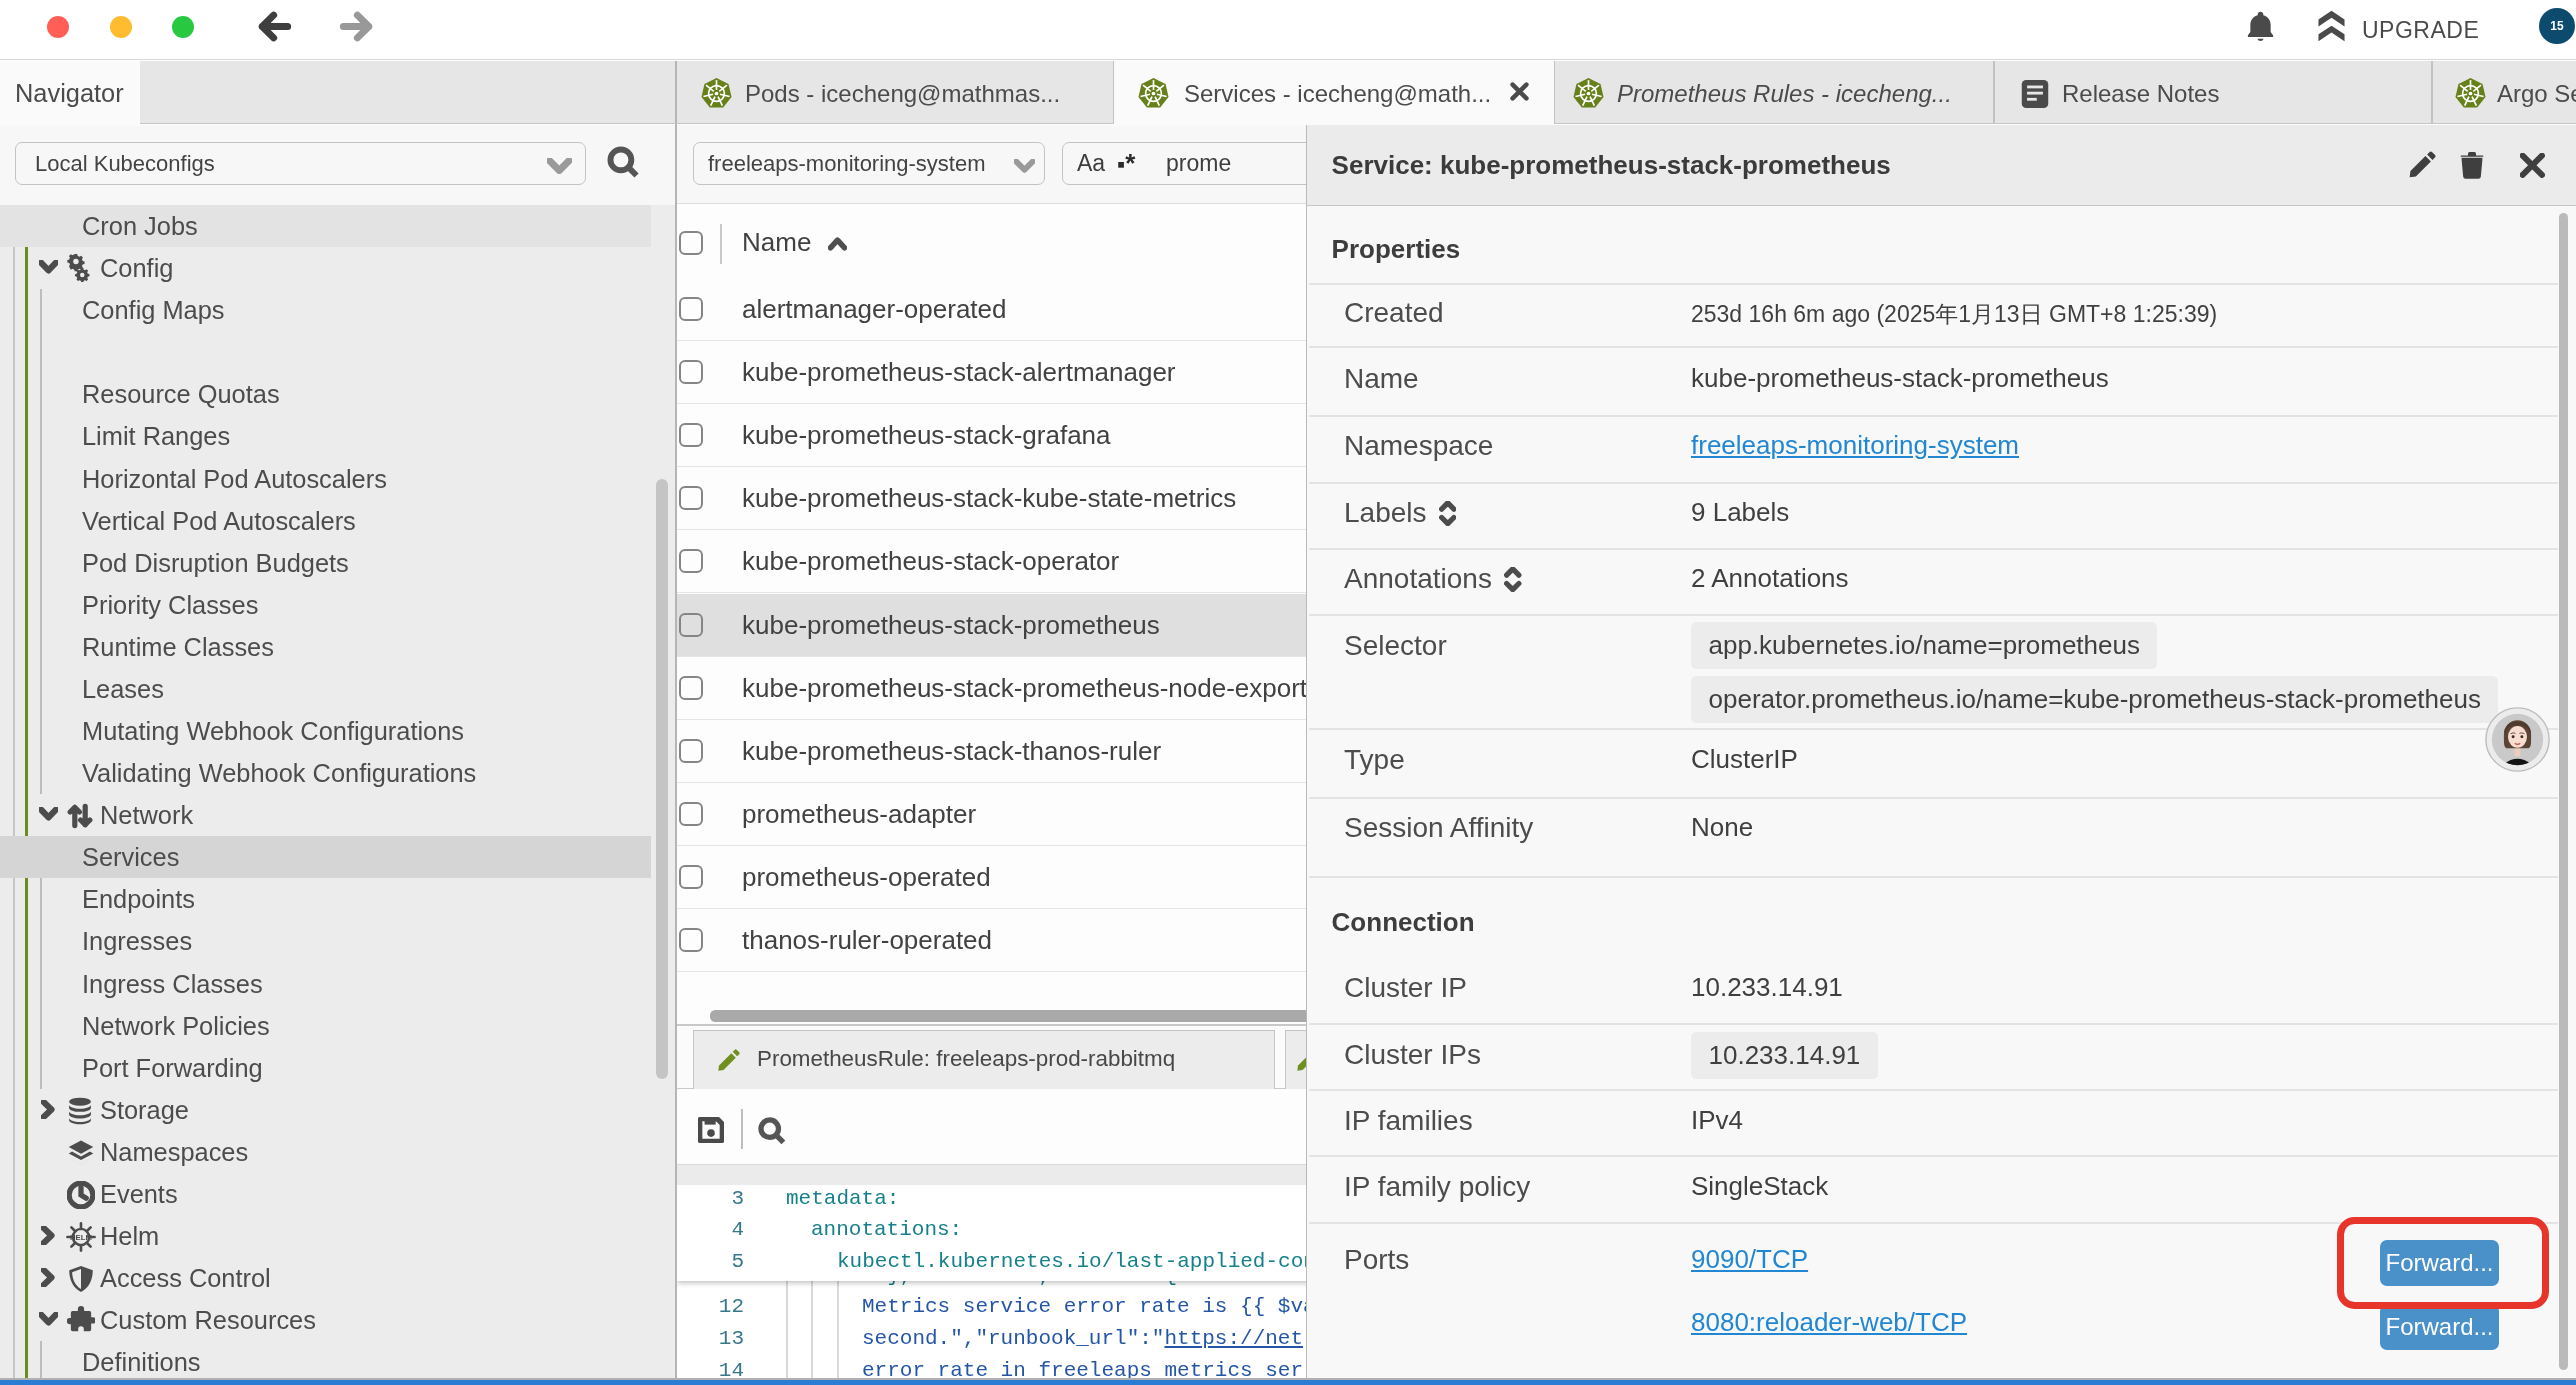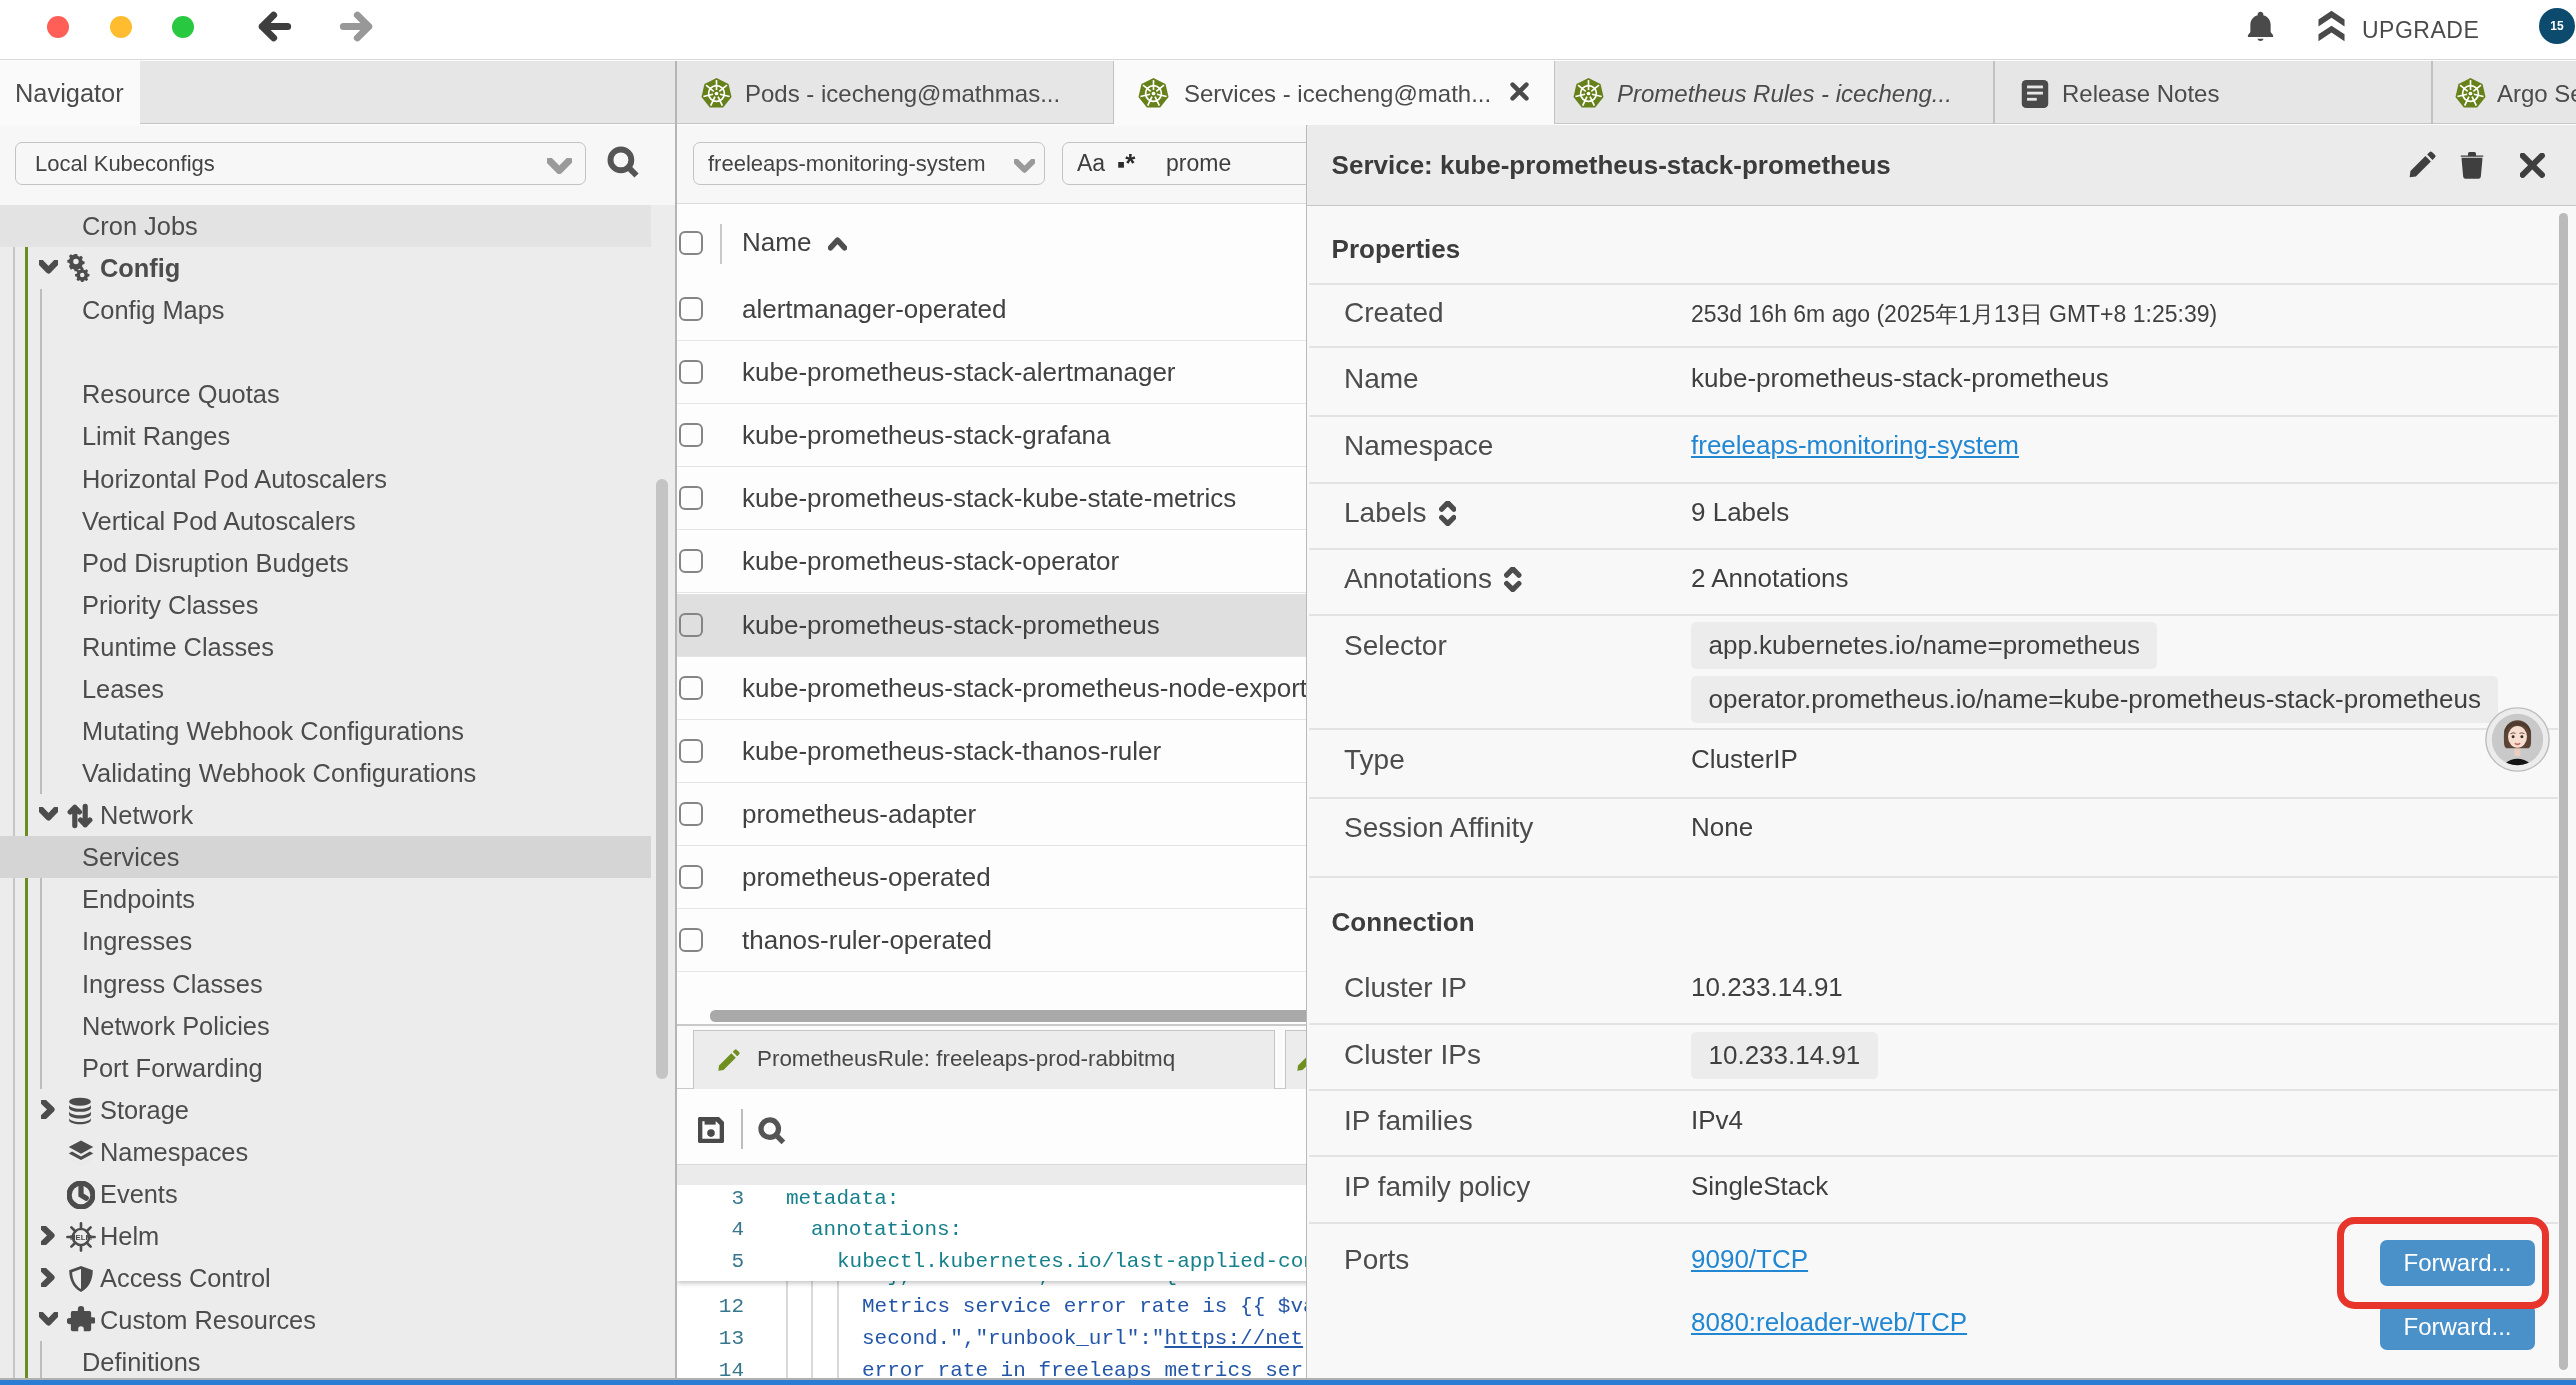--- a/index.html
+++ b/index.html
@@ -22,21 +22,21 @@
 .rowtext{position:absolute;left:65px;top:0;line-height:63px;font-size:26px;color:#414141;white-space:nowrap}
 .cb{position:absolute;left:1.8px;top:19px;width:24px;height:24px;border:2.3px solid #858585;border-radius:6.1px}
 .drawer{left:1306px;top:125px;width:1270px;height:1256px;background:#f8f8f8;border-left:1.8px solid #b9b9b9;z-index:10}
 .dhead{position:absolute;left:0;top:0;width:1270px;height:81px;background:#ebebeb;border-bottom:1.8px solid #c6c6c6}
 .dline{position:absolute;left:1.8px;width:1249px;height:1.8px;background:#e3e3e3}
 .dlabel{position:absolute;left:37px;font-size:28px;color:#4c4c4c;white-space:nowrap}
 .dvalue{position:absolute;left:384px;font-size:26px;color:#3f3f3f;white-space:nowrap}
 .chip{position:absolute;background:#ececec;border-radius:5.3px;font-size:26px;color:#3f3f3f;padding:0 17.5px;line-height:47px;white-space:nowrap}
 .dheading{position:absolute;left:24.6px;font-weight:bold;font-size:26px;color:#3d3d3d}
 .link{color:#2287d3;text-decoration:underline}
-.fwd{position:absolute;left:1073px;width:155px;height:46px;background:#4a90c9;border-radius:7px;color:#fff;font-size:24px;text-align:center;line-height:46px}
+.fwd{position:absolute;left:1073px;width:119px;height:46px;background:#4a90c9;border-radius:7px;color:#fff;font-size:24px;text-align:center;line-height:46px}
 .statusbar{left:0;top:1380px;width:2576px;height:5.3px;background:#2b7cd3;z-index:40}
 .statusline{left:0;top:1378px;width:2576px;height:1.8px;background:#b0b0b0;z-index:40}
 .guide{position:absolute;width:1.8px;background:#bdbdbd}
 .mono{font-family:"Liberation Mono",monospace;font-size:21px;white-space:pre}
 .lnum{position:absolute;width:67px;text-align:right;color:#38768c;font-family:"Liberation Mono",monospace;font-size:21px}
 svg{display:block}
 .ticon{position:absolute;top:7px}
 </style></head>
 <body>
 
@@ -165,21 +165,21 @@
 <div class="ab tree">
     <div class="guide" style="left:13px;top:0;height:1173px;background:#c6c6c6"></div>
 <div class="guide" style="left:25.4px;top:0;height:1173px;width:2.6px;background:#6b8c1e"></div>
 <div class="guide" style="left:40px;top:0;height:40px"></div>
 <div class="guide" style="left:40px;top:84px;height:505px"></div>
 <div class="guide" style="left:40px;top:631px;height:253px"></div>
 <div class="guide" style="left:40px;top:1136px;height:37px"></div>
 <div class="trow" style="top:0px;background:#e3e3e3;width:651px;">
       <span style="position:absolute;left:82px">Cron Jobs</span>
     </div>
-<div class="trow" style="top:42px;font-weight:bold;">
+<div class="trow" style="top:42px;">
       <svg style="position:absolute;left:39px;top:13px" width="19" height="14" viewBox="0 0 11 8" fill="none" stroke="#4c4c4c" stroke-width="3.6" stroke-linecap="round" stroke-linejoin="round">
         <path d="M1.2 1.5 L5.5 6 L9.8 1.5"></path>
       </svg>
       <svg class="ticon" style="left:65px" width="28" height="28" viewBox="0 0 16 16" fill="#4c4c4c">
         <path d="M6 0.5 h1.6 l.3 1.2 a4 4 0 0 1 1 .42 l1.1-.6 1.13 1.13-.6 1.1a4 4 0 0 1 .42 1l1.2.3 v1.6 l-1.2.3 a4 4 0 0 1-.42 1 l.6 1.1 -1.13 1.13 -1.1-.6 a4 4 0 0 1-1 .42 l-.3 1.2 H6 l-.3-1.2 a4 4 0 0 1-1-.42 l-1.1.6 L2.47 8.1 l.6-1.1 a4 4 0 0 1-.42-1 L1.45 5.7 V4.1 l1.2-.3 a4 4 0 0 1 .42-1 l-.6-1.1 L3.6.57 l1.1.6 a4 4 0 0 1 1-.42 Z M6.8 3.4 a1.7 1.7 0 1 0 0 3.4 1.7 1.7 0 0 0 0-3.4 Z" transform="translate(0,-0.4) scale(0.92)"></path>
         <path d="M11 8.2 h1.3 l.24 1 a3.2 3.2 0 0 1 .8.33 l.9-.5.9.9-.5.9 a3.2 3.2 0 0 1 .34.8 l1 .24 v1.3 l-1 .24 a3.2 3.2 0 0 1-.33.8 l.5.9-.9.9-.9-.5 a3.2 3.2 0 0 1-.8.34 l-.24 1 H11 l-.24-1 a3.2 3.2 0 0 1-.8-.33 l-.9.5-.9-.9.5-.9 a3.2 3.2 0 0 1-.34-.8 l-1-.24 v-1.3 l1-.24 a3.2 3.2 0 0 1 .33-.8 l-.5-.9.9-.9.9.5 a3.2 3.2 0 0 1 .8-.34 Z M11.65 11 a1.35 1.35 0 1 0 0 2.7 1.35 1.35 0 0 0 0-2.7 Z" transform="translate(-1.2,0.2) scale(0.95)"></path>
       </svg>
       <span style="position:absolute;left:100px">Config</span>
     </div>
 <div class="trow" style="top:84px;">

